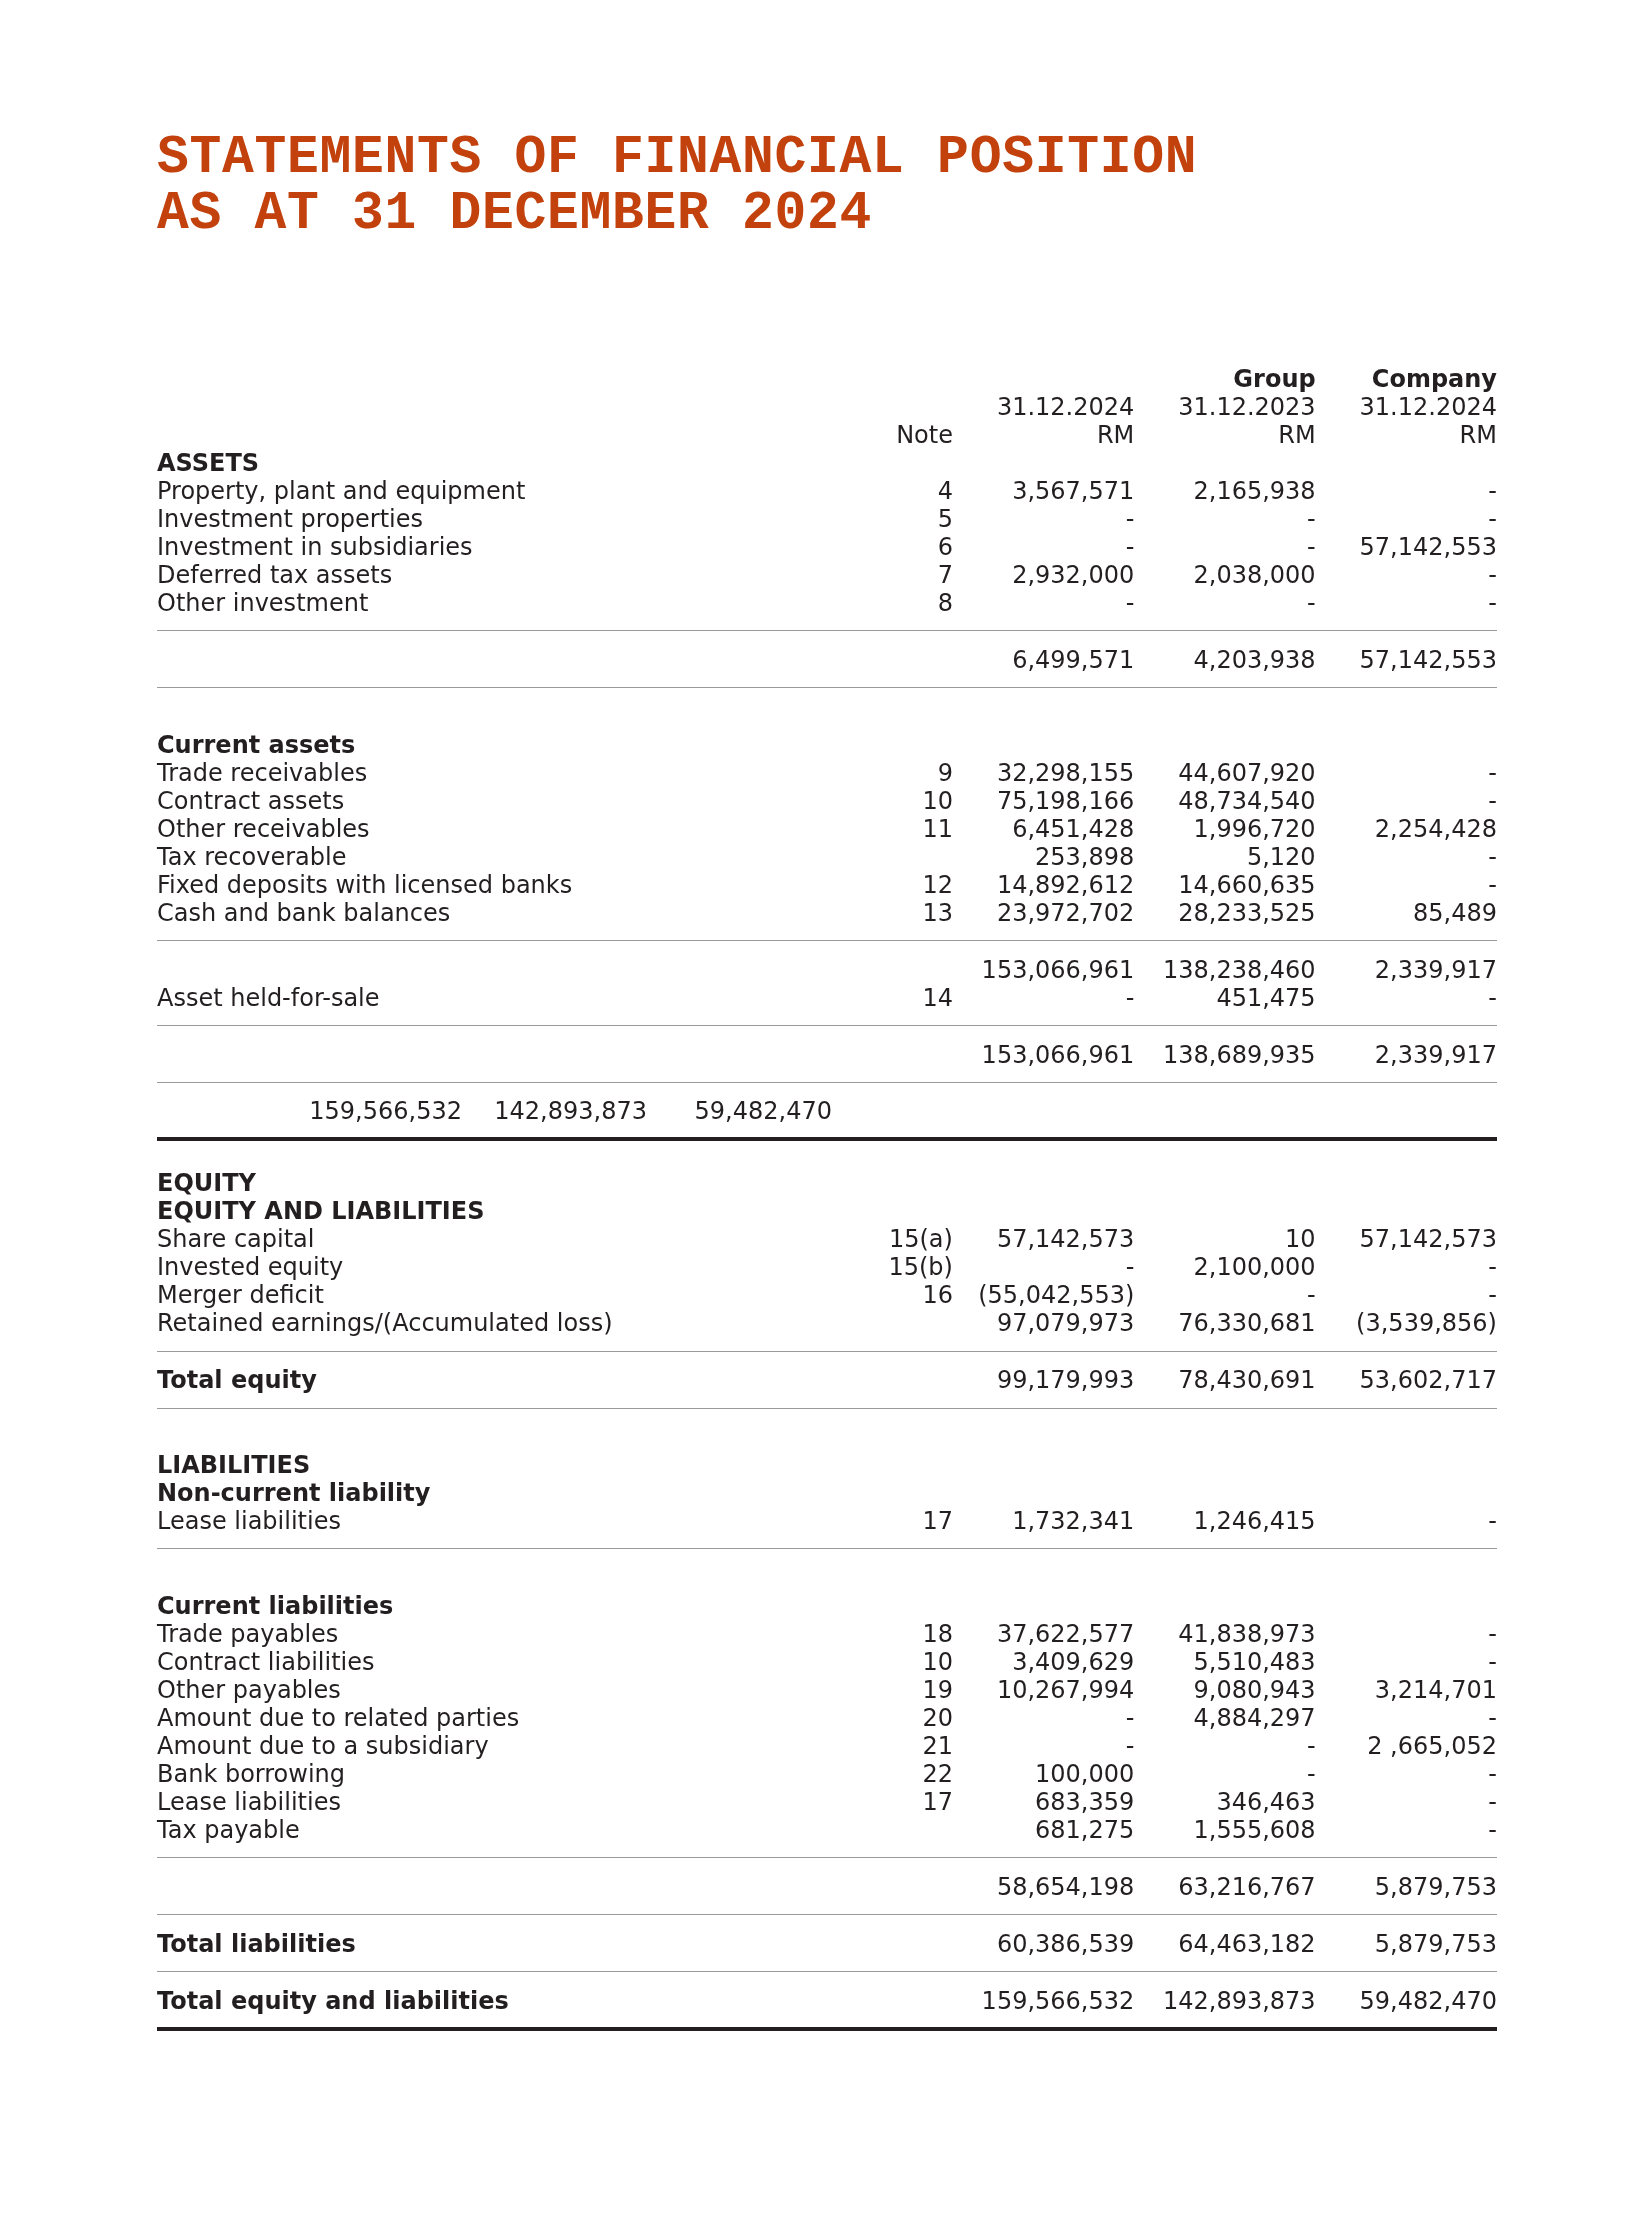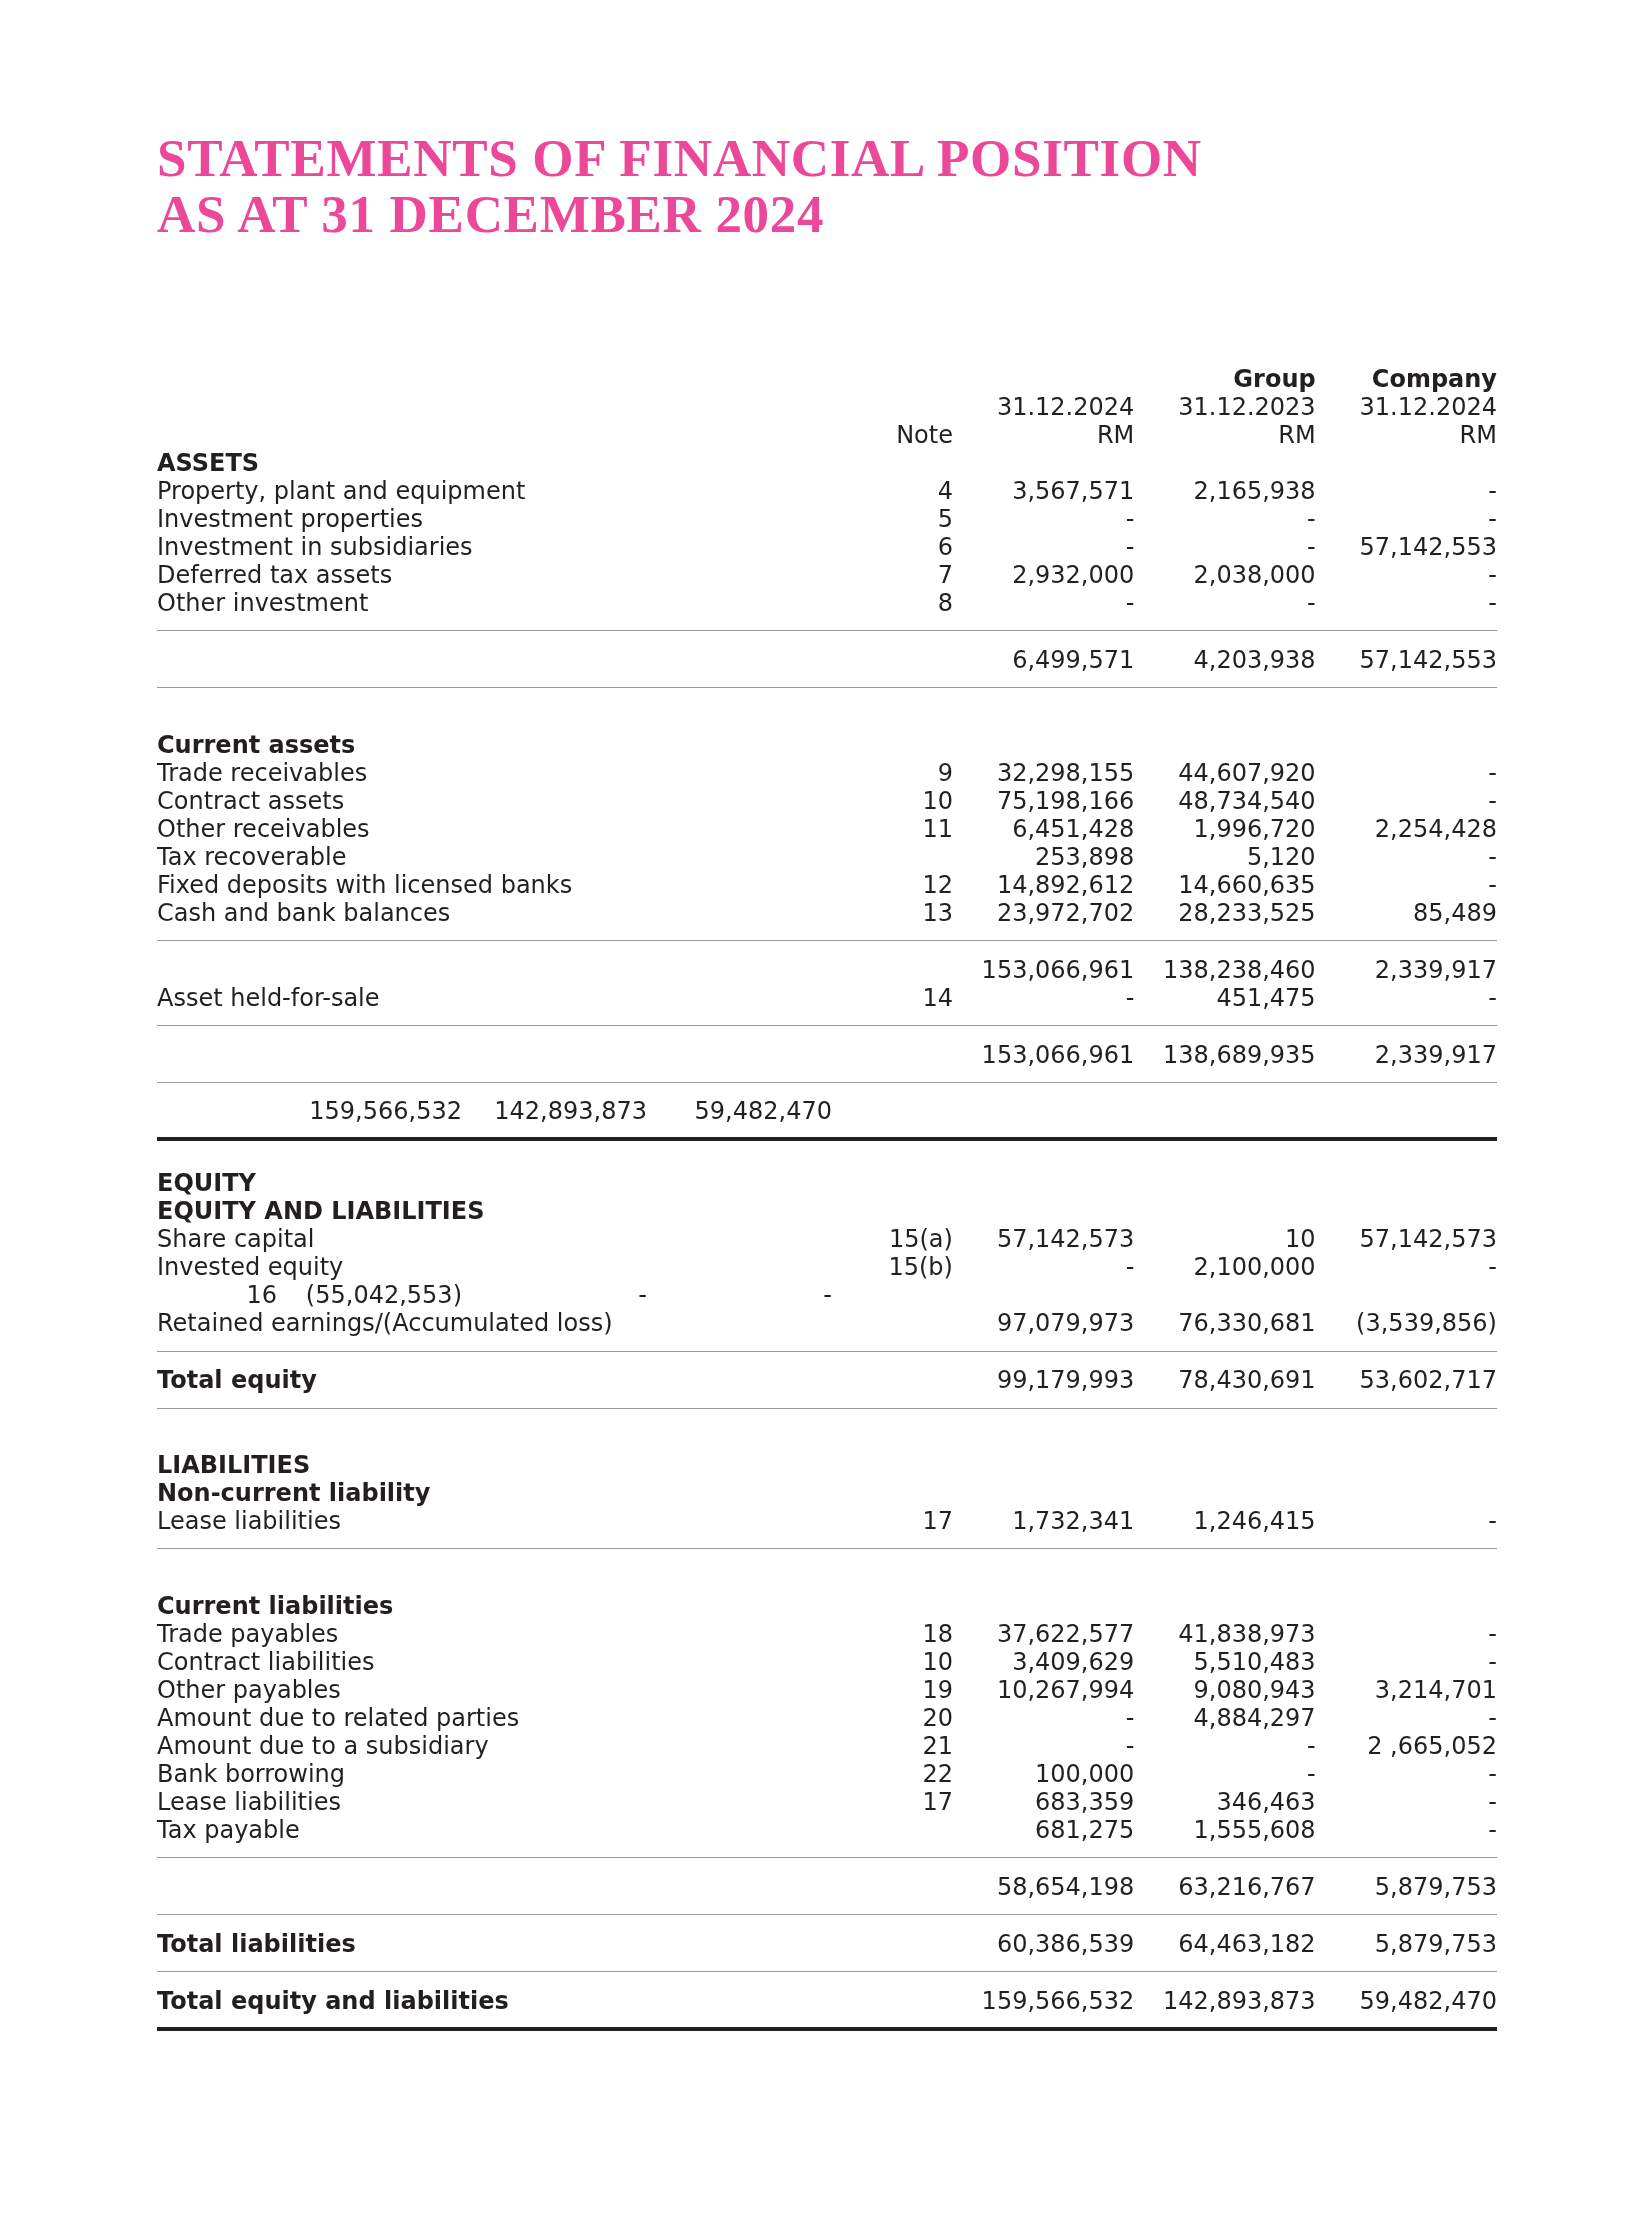--- a/index.html
+++ b/index.html
@@ -2,22 +2,22 @@
 <html style="font-size:10.6px"><head>
 <meta charset="utf-8">
 <style>
   html, body { margin: 0; padding: 0; background: #ffffff; }
   body {
     width: 1651px; height: 2239px; position: relative; overflow: hidden;
     font-family: "DejaVu Sans", "Liberation Sans", sans-serif; color: #231f20;
   }
   .title {
     position: absolute; left: 157px; top: 130px;
-    font-family: Liberation Serif, serif; font-weight: bold;
-    font-size: 53px; line-height: 56px; letter-spacing: 0.7px; color: #ec4899;
+    font-family: Liberation Mono, monospace; font-weight: bold;
+    font-size: 53px; line-height: 56px; letter-spacing: 0.7px; color: #c2410c;
   }
   .title div { white-space: nowrap; }
   .sheet {
     position: absolute; left: 157px; top: 365px; width: 1340px;
     font-size: 24px; line-height: 28px;
   }
   .row { display: flex; align-items: flex-end; height: 28px; white-space: nowrap; }
   .lbl { width: 692px; overflow: visible; }
   .note { width: 120px; text-align: right; }
   .num { width: 185px; text-align: right; }
@@ -206,20 +206,21 @@
       <span class="num">57,142,573</span>
     </div>
   <div class="row">
       <span class="lbl">Invested equity</span>
       <span class="note">15(b)</span>
       <span class="num">-</span>
       <span class="num">2,100,000</span>
       <span class="num">-</span>
     </div>
   <div class="row">
+      <span class="lbl">Merger deficit</span>
       <span class="note">16</span>
       <span class="num">(55,042,553)</span>
       <span class="num">-</span>
       <span class="num">-</span>
     </div>
   <div class="row">
       <span class="lbl">Retained earnings/(Accumulated loss)</span>
       <span class="note"></span>
       <span class="num">97,079,973</span>
       <span class="num">76,330,681</span>

